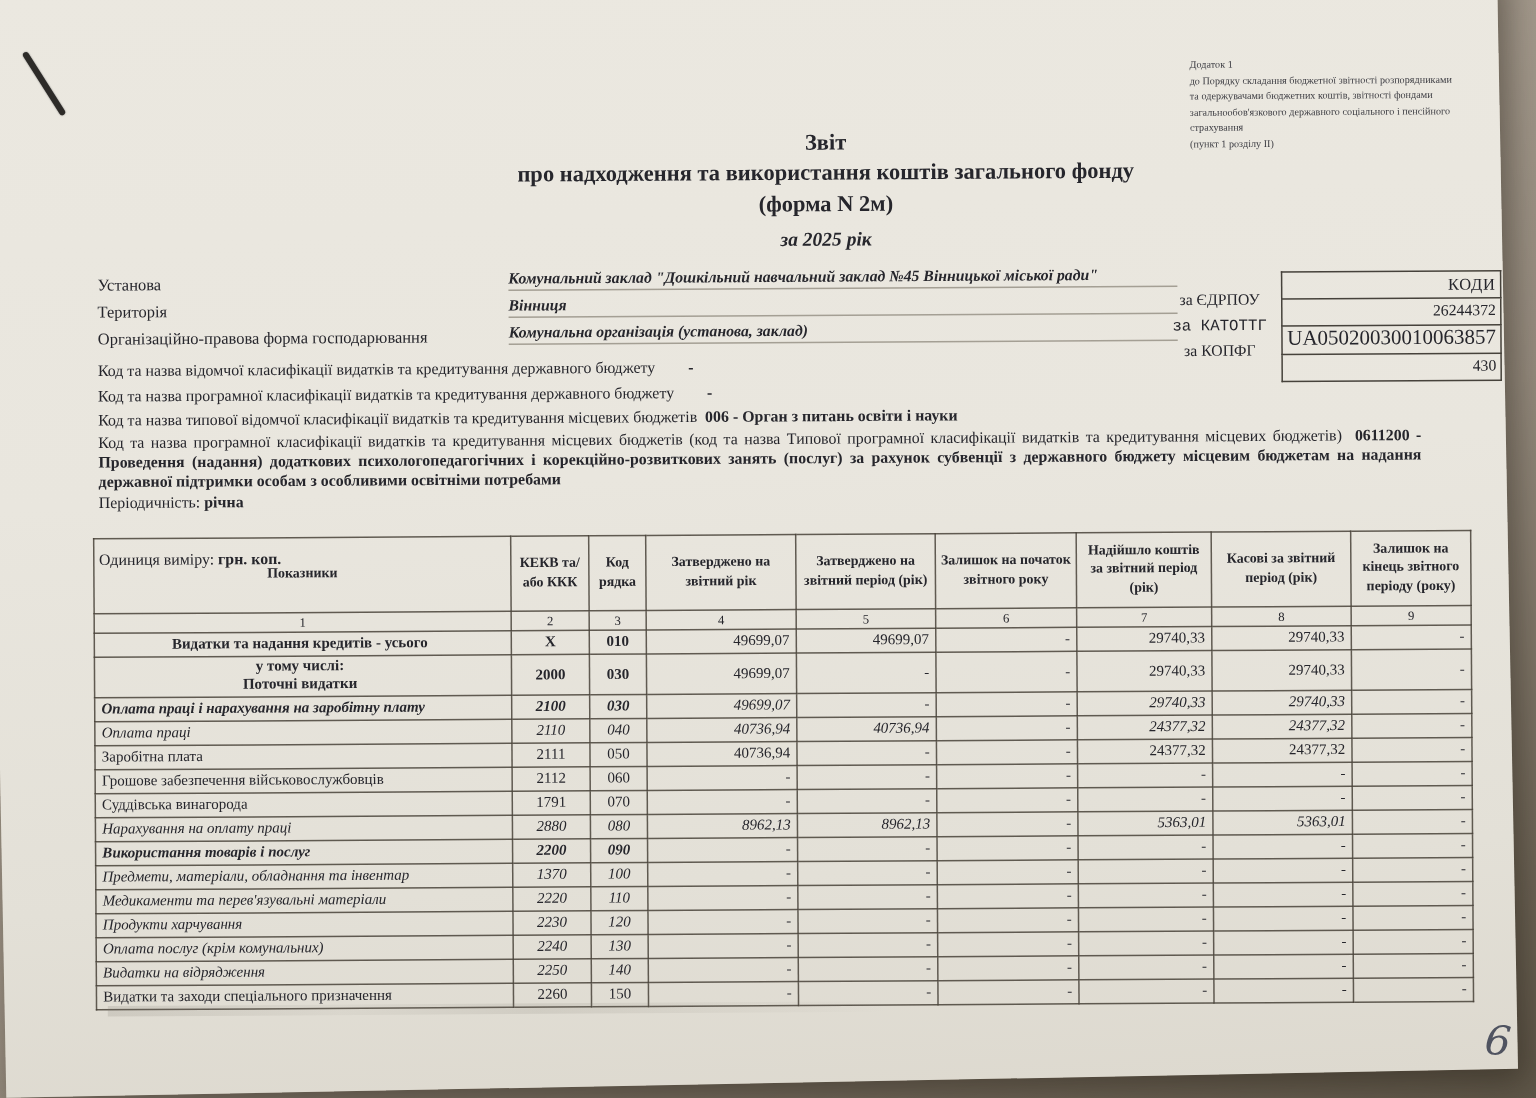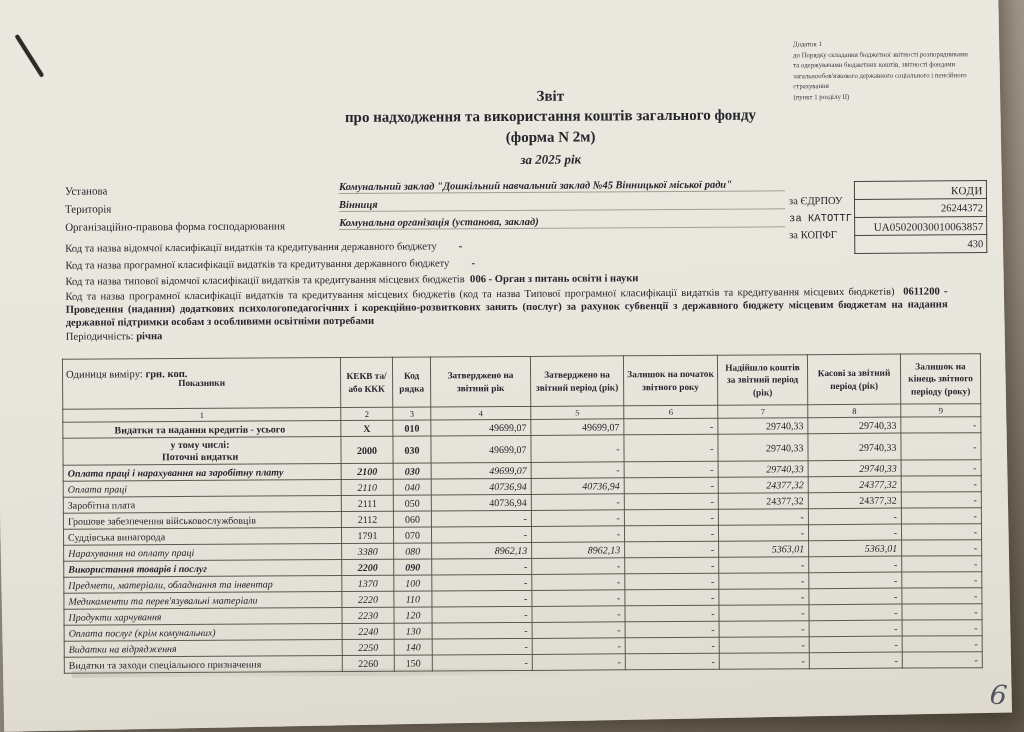--- a/index.html
+++ b/index.html
@@ -19,25 +19,25 @@
   .appendix{position:absolute;left:795px;top:41px;width:210px;font-size:6.8px;line-height:1.55;color:#3c3c42;}
   .title{position:absolute;left:85px;top:86px;width:934px;text-align:center;}
   .title .t1{font-weight:bold;font-size:15px;line-height:1.35;}
   .title .year{font-weight:bold;font-style:italic;font-size:13px;margin-top:5px;}
   .lbl{position:absolute;font-size:11px;}
   .val{position:absolute;left:340px;width:446px;font-size:10.5px;font-weight:bold;font-style:italic;border-bottom:1px solid #a49f94;padding-bottom:1px;}
   .cls{position:absolute;left:66px;font-size:10.6px;}
   .cls b.code{font-weight:bold;}
   .dash-gap{display:inline-block;margin-left:22px;font-weight:bold;}
   .para{width:882px;line-height:1.22;text-align:justify;}
-  .codes-lbl{position:absolute;left:778px;width:72px;font-size:10.5px;text-align:left;margin-left:12px;}
+  .codes-lbl{position:absolute;left:778px;width:72px;font-size:10.5px;text-align:center;}
   .codes-box{position:absolute;left:855px;top:183px;width:133px;border-collapse:collapse;}
   .codes-box td{border:1px solid #46423b;text-align:right;font-size:10.5px;height:15px;padding:1px 3px;}
   .codes-box td.hdr{font-size:11px;letter-spacing:.5px;}
-  .codes-box td.long{font-size:11px;}
+  .codes-box td.long{font-size:14px;}
   table.report{position:absolute;left:62px;top:356px;width:918px;border-collapse:collapse;table-layout:fixed;}
   table.report th,table.report td{border:1px solid rgba(72,66,56,.85);overflow:hidden;}
   table.report th{font-size:9.3px;font-weight:bold;line-height:1.3;padding:2px 3px;vertical-align:middle;}
   table.report td{font-size:10px;padding:0 4px;height:15px;vertical-align:middle;}
   tr.nums td{font-size:8.5px;text-align:center;height:12px;}
   td.c-label{padding-left:6px;}
   td.c-mid{text-align:center;}
   td.c-val{text-align:right;padding-right:7px;}
   tr.bold-center td.c-label{text-align:center;font-weight:bold;padding-left:0;}
   tr.bold-center td.c-mid{font-weight:bold;}
@@ -232,21 +232,21 @@
           <td class="c-mid">070</td>
           <td class="c-val">-</td>
           <td class="c-val">-</td>
           <td class="c-val">-</td>
           <td class="c-val">-</td>
           <td class="c-val">-</td>
           <td class="c-val">-</td>
         </tr>
         <tr class="italic">
           <td class="c-label">Нарахування на оплату праці</td>
-          <td class="c-mid">3380</td>
+          <td class="c-mid">2880</td>
           <td class="c-mid">080</td>
           <td class="c-val">8962,13</td>
           <td class="c-val">8962,13</td>
           <td class="c-val">-</td>
           <td class="c-val">5363,01</td>
           <td class="c-val">5363,01</td>
           <td class="c-val">-</td>
         </tr>
         <tr class="bold-italic">
           <td class="c-label">Використання товарів і послуг</td>

